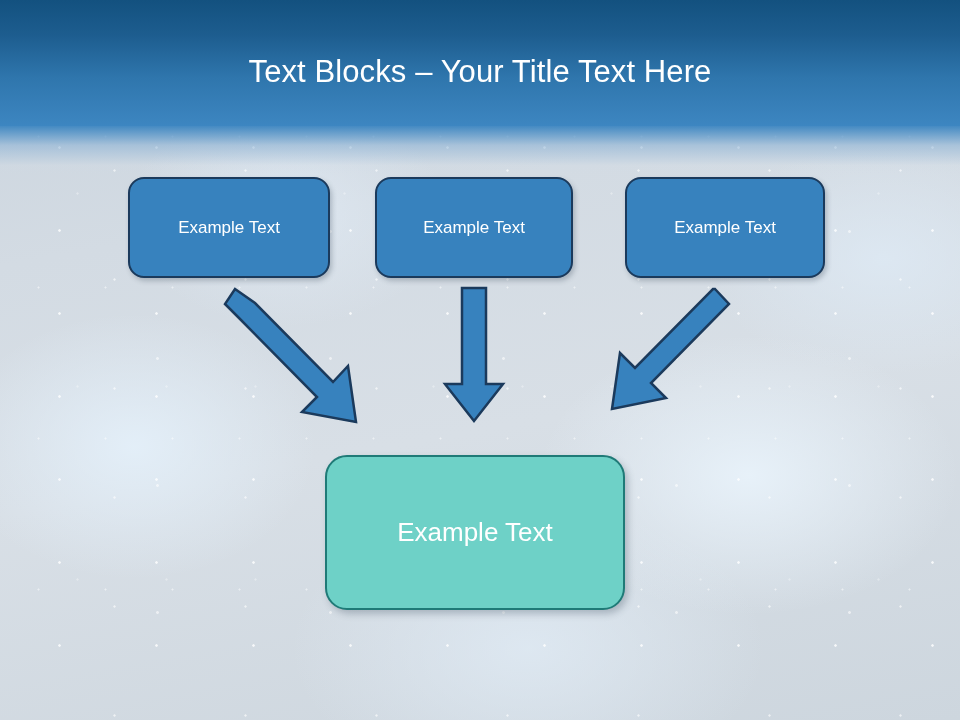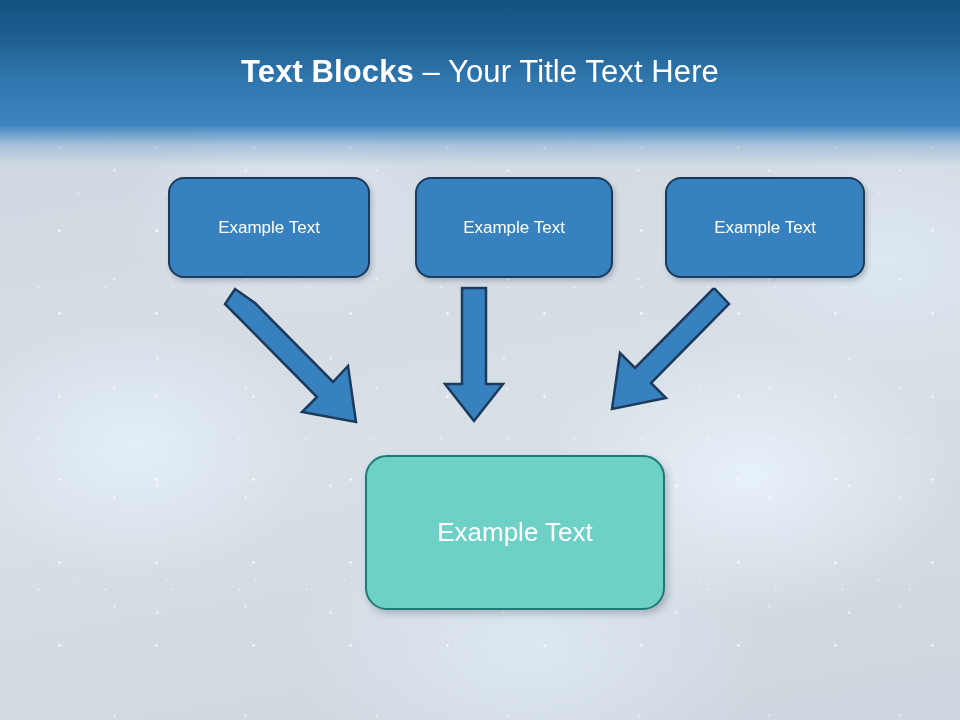--- a/index.html
+++ b/index.html
@@ -71,33 +71,32 @@
     position: absolute;
     left: 0; top: 52px;
     width: 960px;
     text-align: center;
     color: #ffffff;
     font-size: 31px;
     line-height: 40px;
     letter-spacing: 0.1px;
     white-space: nowrap;
   }
-  .title .t-bold { font-weight: bold; }
+  .title .t-bold { font-weight: normal; }
   .title .t-light { font-weight: normal; }
 
   
   .box {
     position: absolute;
     box-sizing: border-box;
     display: flex;
     align-items: center;
     justify-content: center;
     text-align: center;
     color: #ffffff;
-    margin-left: 40px;
   }
   .box-blue {
     background: #3782be;
     border: 2.5px solid #1b3a5c;
     border-radius: 16px;
     box-shadow: 2px 3px 5px rgba(60,75,92,0.30);
     font-size: 17px;
   }
   .box-teal {
     background: #6ed1c7;

